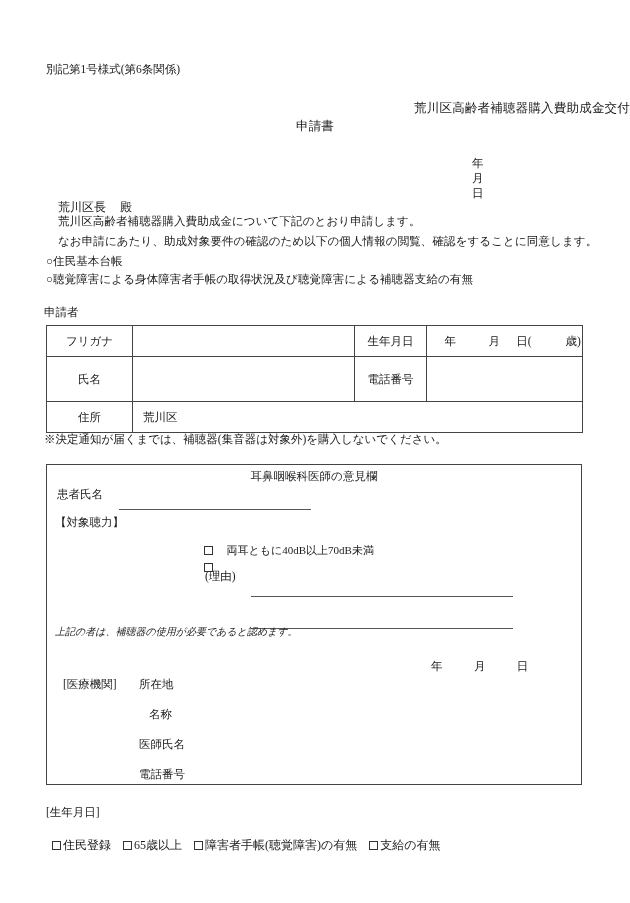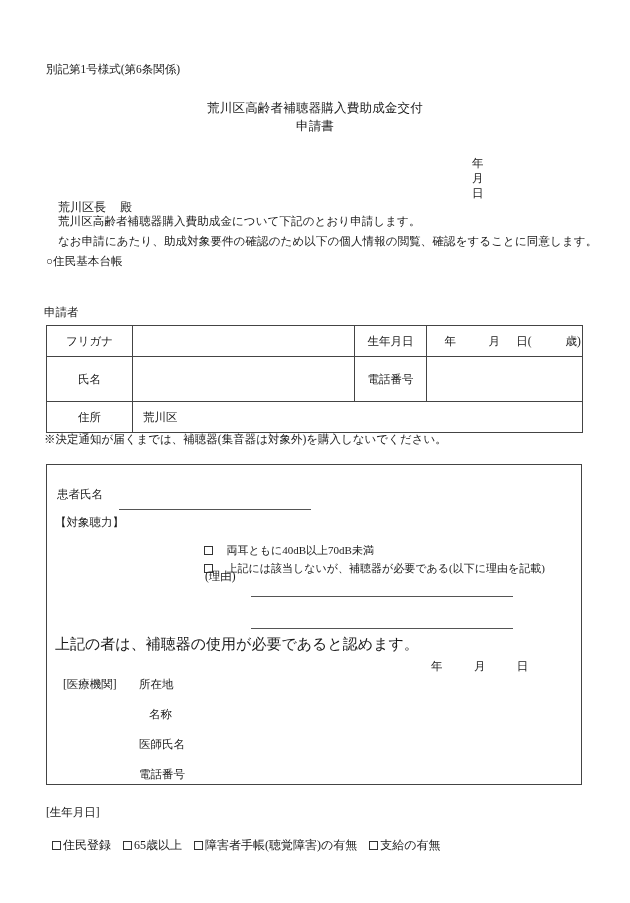--- a/index.html
+++ b/index.html
@@ -24,21 +24,21 @@
   }
 
   
   .abs { position: absolute; white-space: pre; }
   .doc-note   { font-size: 11.5px; }
   .title-line { font-size: 12.5px; letter-spacing: .2px; }
   .body-line  { font-size: 11.5px; letter-spacing: .1px; }
 
   
   #form-code { left: 46px; top: 62px; }
-  #doc-title-1 { left: 0; right: 0; top: 100px; text-align: center; }
+  #doc-title-1 { left: 0; right: 0; top: 100px; text-align: right; }
   #doc-title-2 { left: 0; right: 0; top: 118px; text-align: center; }
 
   .date-row {
     display: inline-block;
   }
   .date-row span { display: inline-block; }
   .date-row .d-y { width: 40px; }
   .date-row .d-m { width: 40px; }
 
   #date-top { left: 460px; top: 144px; }
@@ -133,21 +133,21 @@
   #reason-label { position: absolute; left: 158px; top: 104px; font-size: 11.5px; }
   .reason-rule {
     position: absolute;
     left: 204px;
     width: 262px;
     border-bottom: 1px solid #555;
   }
   #reason-rule-1 { top: 131px; }
   #reason-rule-2 { top: 163px; }
 
-  #approval-statement { position: absolute; left: 8px; top: 170px; font-size: 15px; }
+  #approval-statement { position: absolute; left: 8px; top: 160px; font-size: 10px; font-style: italic; }
   #date-doctor { position: absolute; left: 384px; top: 194px; font-size: 11.5px; }
 
   #institution-label { position: absolute; left: 16px; top: 212px; font-size: 11.5px; }
   .inst-field { position: absolute; left: 92px; font-size: 11.5px; }
   #inst-address { top: 212px; }
   #inst-name    { top: 242px; left: 102px; }
   #inst-doctor  { top: 272px; }
   #inst-tel     { top: 302px; }
 
   
@@ -185,20 +185,21 @@
   <div class="abs" id="addressee">
     <span>荒川区長</span><span class="hon">殿</span>
   </div>
 
   <div class="abs body-line" id="intro-1">荒川区高齢者補聴器購入費助成金について下記のとおり申請します。</div>
 
   <div class="abs body-line" id="intro-2">なお申請にあたり、助成対象要件の確認のため以下の個人情報の閲覧、確認をすることに同意します。</div>
 
   <div class="abs body-line" id="consent-1">○住民基本台帳</div>
 
+  <div class="abs body-line" id="consent-2">○聴覚障害による身体障害者手帳の取得状況及び聴覚障害による補聴器支給の有無</div>
 
   <div class="abs" id="applicant-label">申請者</div>
 
   <table id="applicant-table">
     <colgroup>
       <col style="width:86px">
       <col style="width:222px">
       <col style="width:72px">
       <col style="width:156px">
     </colgroup>
@@ -221,33 +222,34 @@
         <td class="lbl cell-addr">住所</td>
         <td class="val cell-addr" colspan="3">荒川区</td>
       </tr>
     </tbody>
   </table>
 
   <div class="abs" id="purchase-warning">※決定通知が届くまでは、補聴器(集音器は対象外)を購入しないでください。</div>
 
   <div id="doctor-box">
 
+    <div id="doctor-box-title">耳鼻咽喉科医師の意見欄</div>
 
     <div id="patient-name-label">患者氏名</div>
 
     <div id="patient-name-rule"></div>
 
     <div id="target-hearing-label">【対象聴力】</div>
 
     <div class="check-line" id="check-line-1">
       <span class="chk"></span><span>両耳ともに40dB以上70dB未満</span>
     </div>
 
     <div class="check-line" id="check-line-2">
-      <span class="chk"></span><span>上記には該当しないが、補聴器が必要である(以下に理由を記載)</span>
+      <span class="chk"></span>
     </div>
 
     <div id="reason-label">(理由)</div>
 
     <div class="reason-rule" id="reason-rule-1"></div>
 
     <div class="reason-rule" id="reason-rule-2"></div>
 
     <div id="approval-statement">上記の者は、補聴器の使用が必要であると認めます。</div>
 

